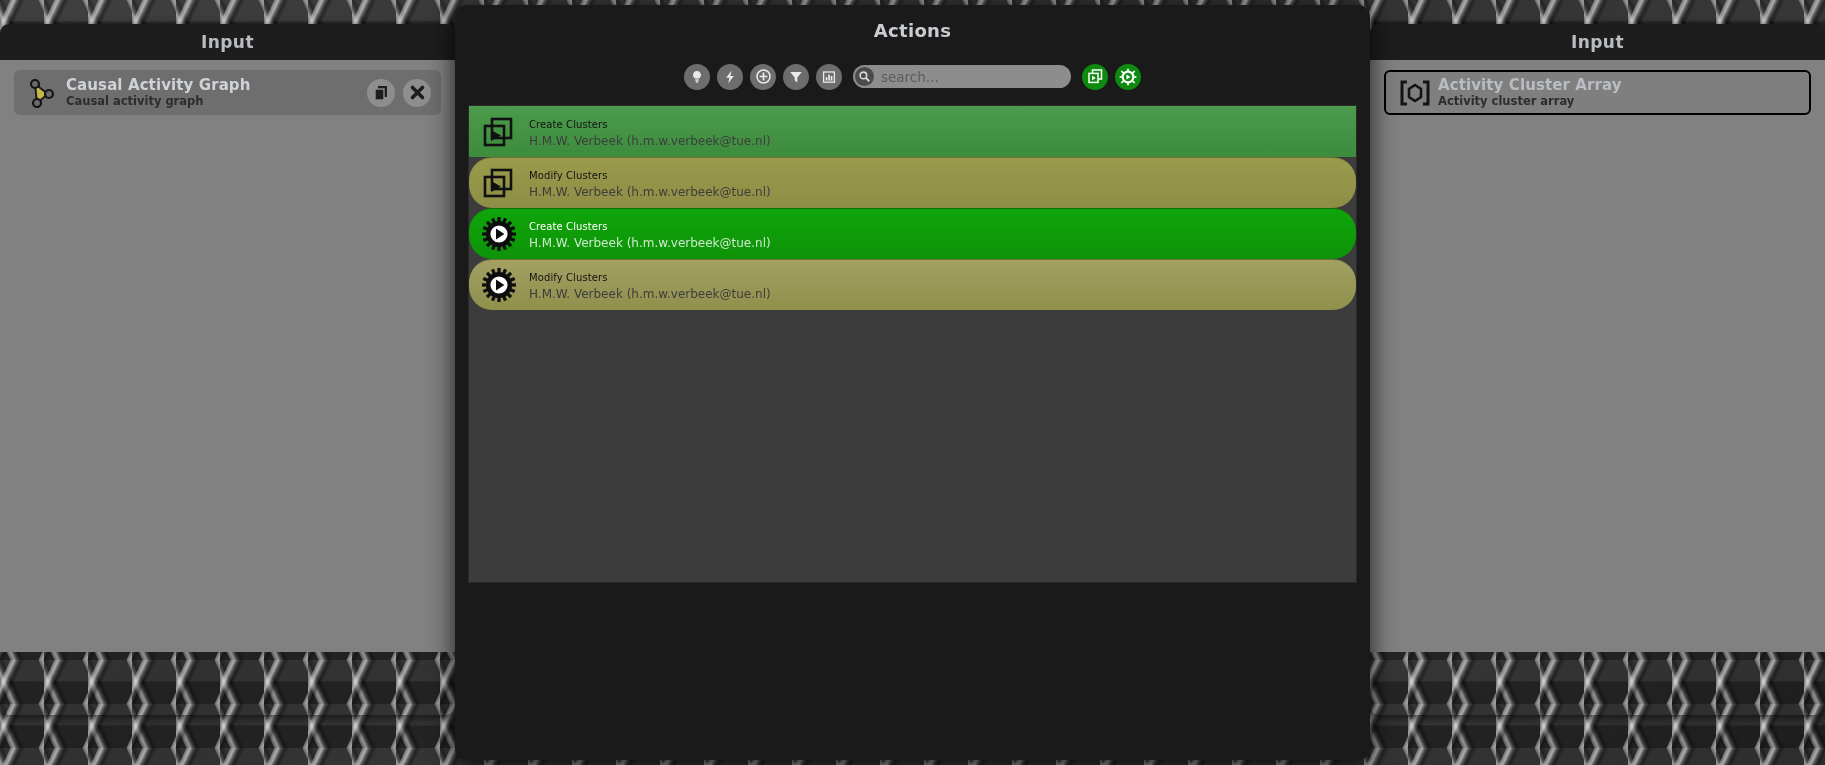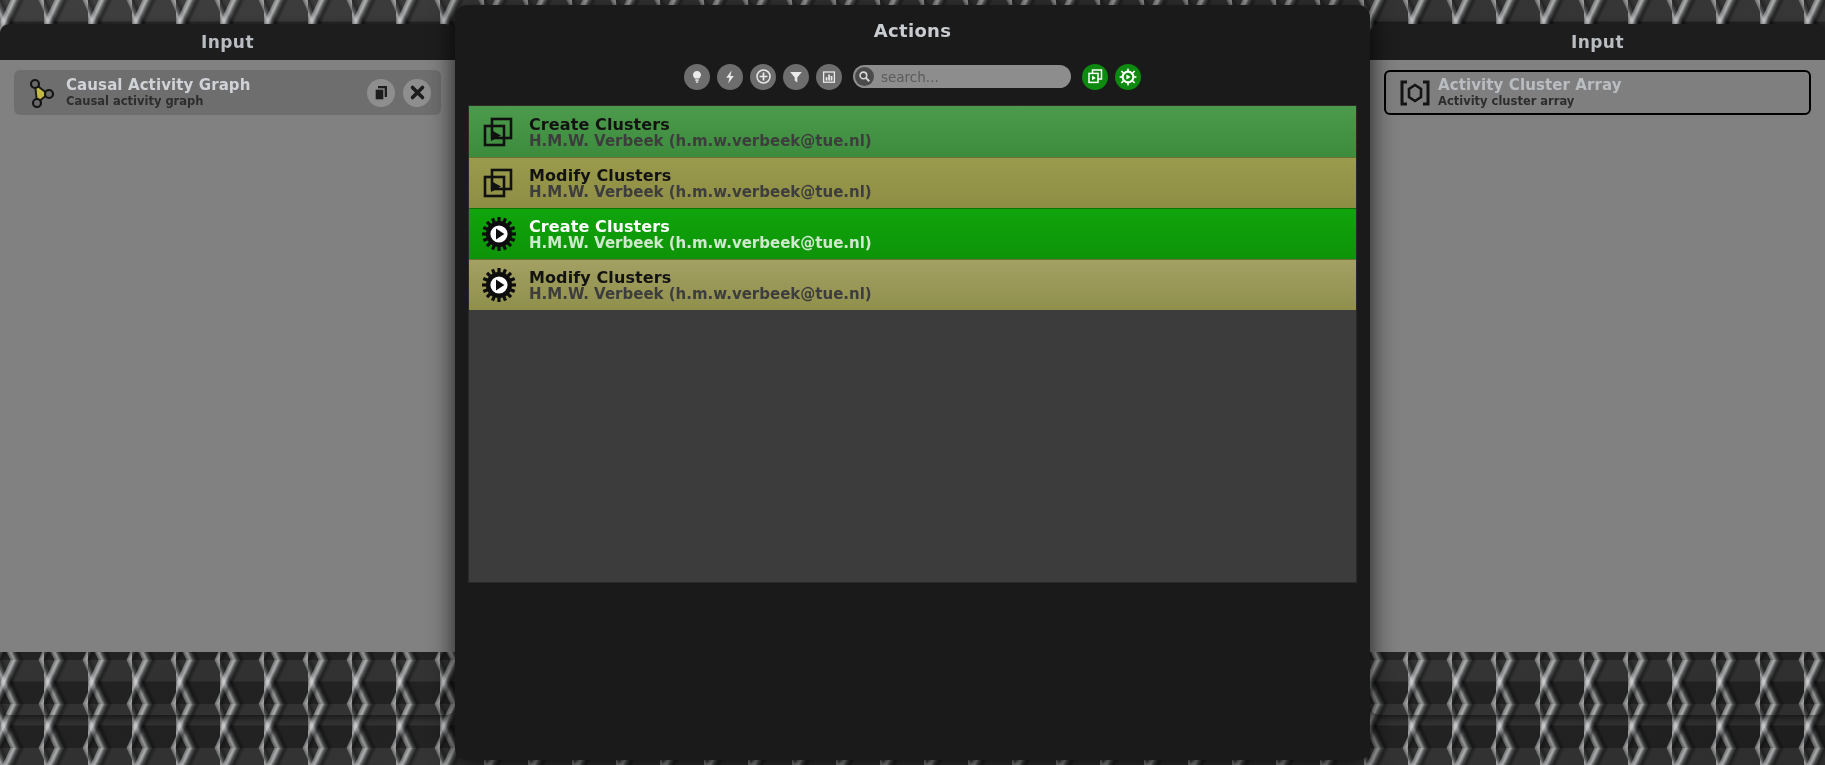--- a/index.html
+++ b/index.html
@@ -186,32 +186,32 @@
     border: 1px solid #2a2a2a;
     overflow: hidden;
   }
   .action-row {
     height: 51px;
     display: flex;
     align-items: center;
     padding-left: 8px;
     cursor: pointer;
   }
-  .action-row + .action-row { border-top: 1px solid rgba(0,0,0,0.22); }
+  .action-row + .action-row { border-top: 1px solid rgba(0,0,0,0.22); border-radius: 23px; }
   .action-icon {
     width: 44px; height: 44px; flex: 0 0 44px;
     display:flex; align-items:center; justify-content:center;
   }
   .action-text { padding-left: 8px; }
   .action-name {
-    font-size: 16px; font-weight: bold;
+    font-size: 10px; font-weight: normal;
     line-height: 18px; letter-spacing: .1px;
   }
   .action-author {
-    font-size: 15px; font-weight: bold;
+    font-size: 12px; font-weight: normal;
     line-height: 14px;
   }
 
   .row-green-mid { background: linear-gradient(180deg,#4c9b4c 0%, #3d8c3d 100%); }
   .row-olive      { background: linear-gradient(180deg,#9b9b4d 0%, #8d8d45 100%); }
   .row-green-bright { background: linear-gradient(180deg,#0fa50b 0%, #0e9308 100%); }
   .row-olive2     { background: linear-gradient(180deg,#a3a063 0%, #90904c 100%); }
 
   .txt-dark  .action-name   { color: #121212; }
   .txt-dark  .action-author { color: #3d3d3d; }

